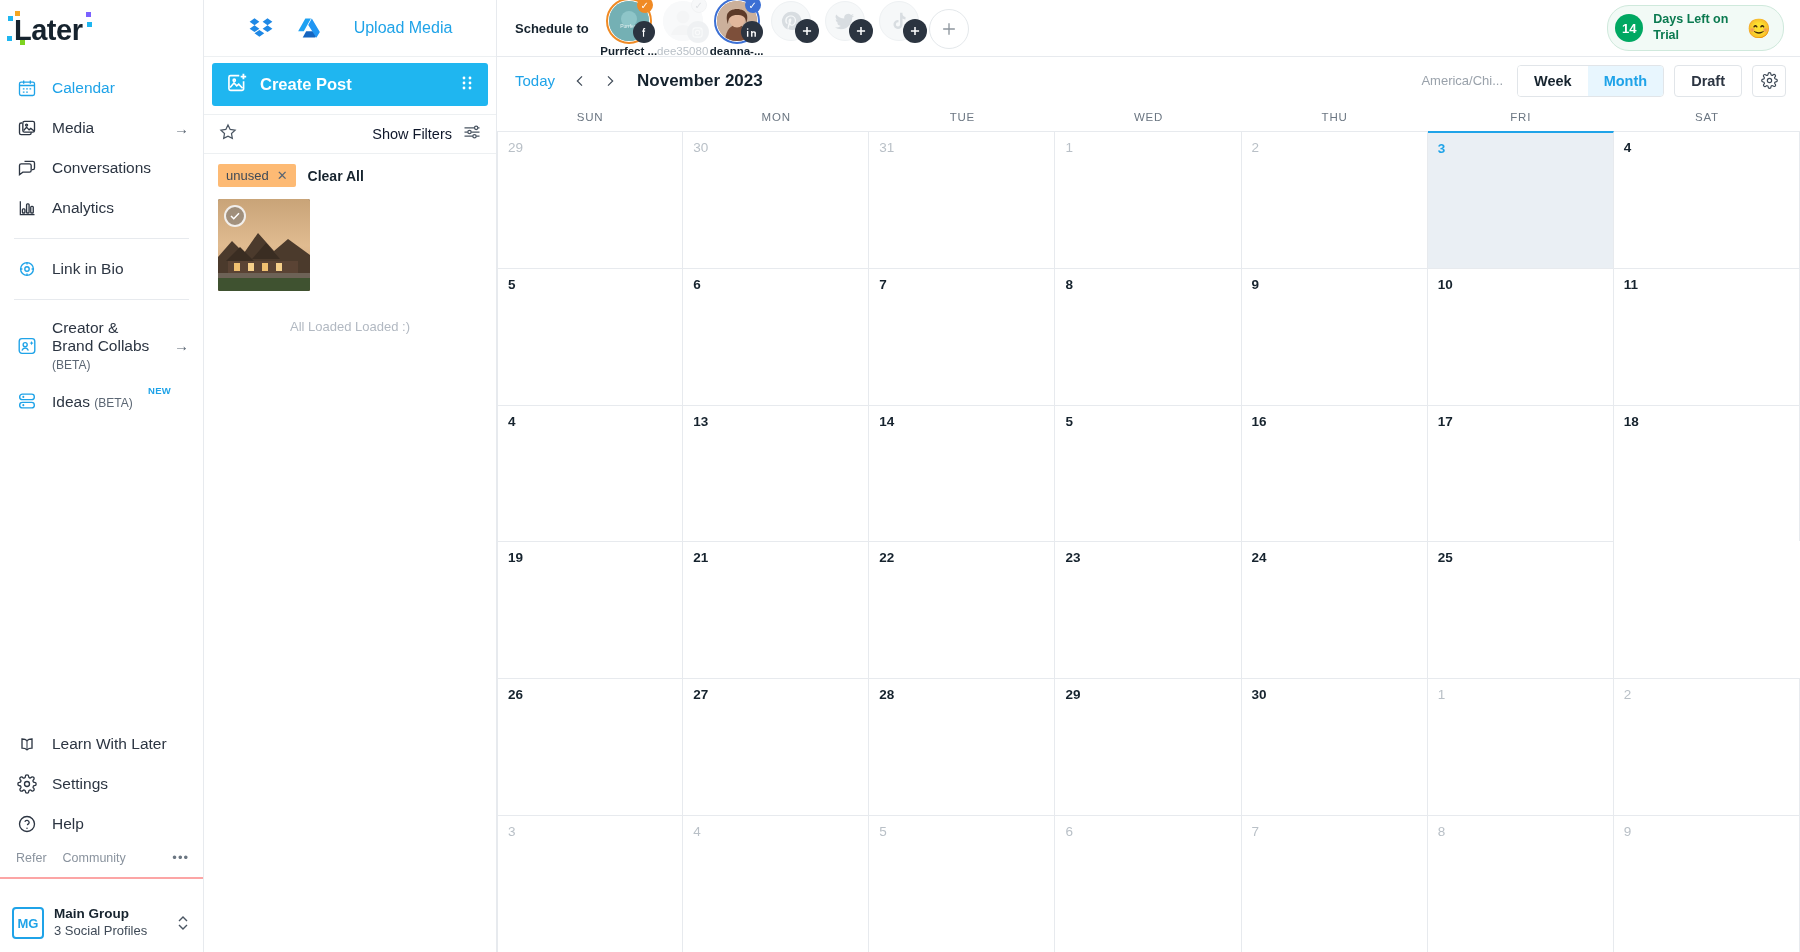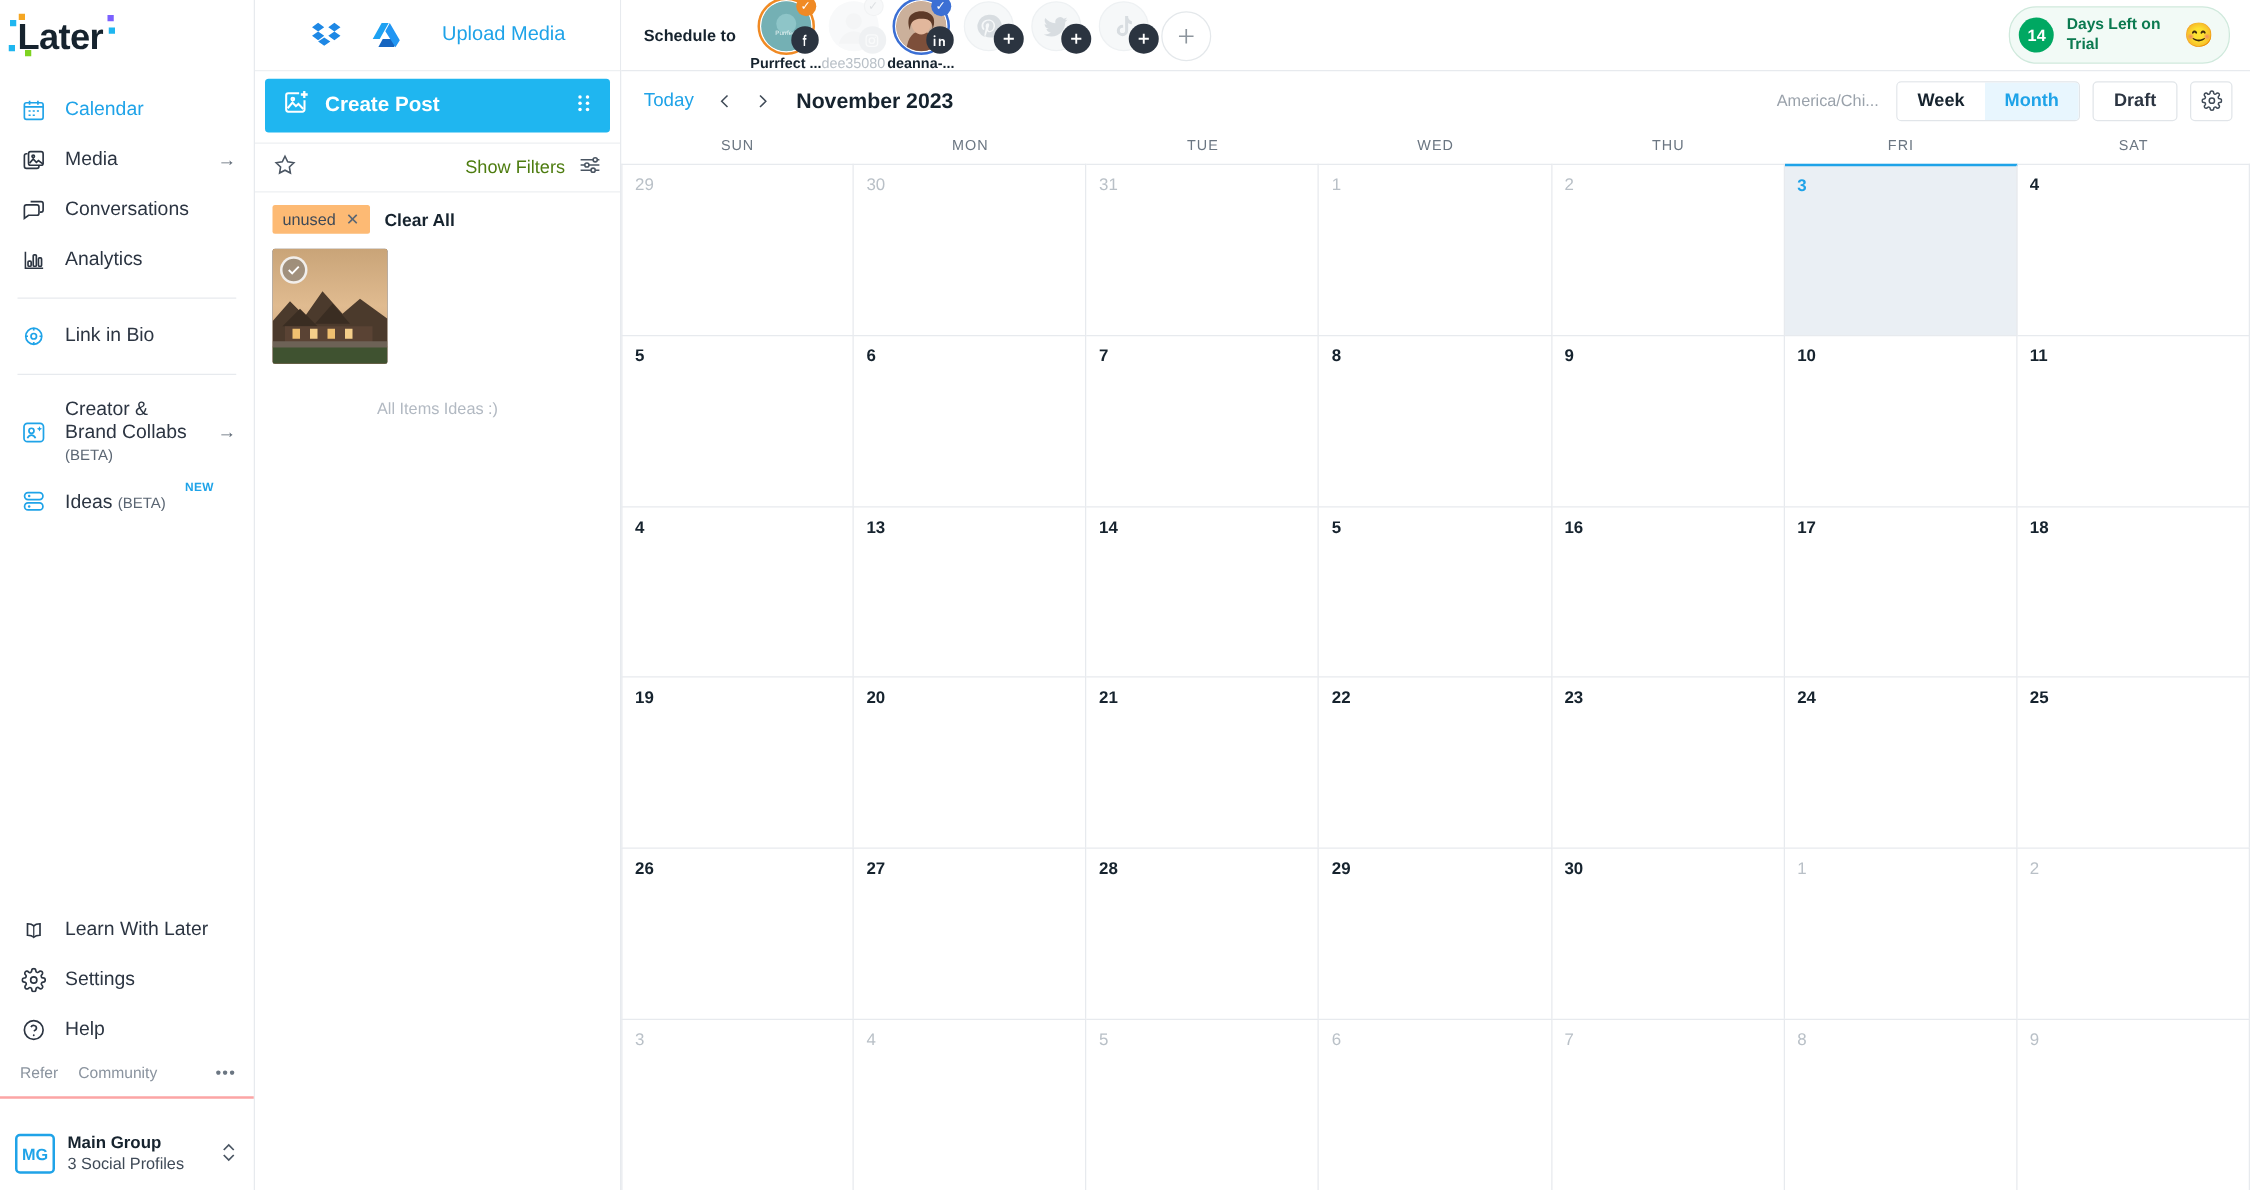--- a/index.html
+++ b/index.html
@@ -82,21 +82,21 @@
     display:flex; align-items:center; padding: 0 14px; cursor:pointer;
     position: relative;
   }
   .create-post .cp-label { color:#fff; font-size:16.5px; font-weight:700; margin-left:12px;}
   .cp-grip { position:absolute; right:14px; top:50%; transform:translateY(-50%); }
   .filters-row {
     display:flex; align-items:center; padding: 8px 14px; border-top:1px solid #edf0f2;
     border-bottom:1px solid #edf0f2; height:40px;
   }
   .star-ic { cursor:pointer; }
-  .show-filters { margin-left:auto; font-size:14.5px; color:#4d7c0f; cursor:pointer;}
+  .show-filters { margin-left:auto; font-size:14.5px; color:#0f172a; cursor:pointer;}
   .filters-ic { margin-left: 10px; cursor:pointer;}
   .tag-row { display:flex; align-items:center; gap:12px; padding: 10px 14px 6px 14px;}
   .tag {
     background:#fdba74; border-radius:2px; padding: 4px 8px;
     font-size: 13px; color:#3f4a57; display:flex; align-items:center; gap:8px; cursor:pointer;
   }
   .tag .x { color:#5b6673; font-size:13px;}
   .clear-all { font-size: 14px; color:#16232e; font-weight:600; cursor:pointer;}
   .thumb-grid { padding: 6px 14px 0 14px;}
   .thumb {
@@ -452,21 +452,21 @@
           <rect x="0" y="74" width="92" height="5" fill="#6d6256"></rect>
         </svg>
         <span class="check">
           <svg width="12" height="12" viewBox="0 0 24 24" fill="none" stroke="#ffffff" stroke-width="3">
             <path d="M4 12l5.5 5.5L20 6.5"></path>
           </svg>
         </span>
       </div>
     </div>
 
-    <div class="all-loaded">All Items Ideas :)</div>
+    <div class="all-loaded">All Loaded Loaded :)</div>
   </section>
 
   <main class="main">
 
     <div class="topbar">
       <span class="schedule-to">Schedule to</span>
 
       <div class="profiles">
 
         <div class="profile">
@@ -699,23 +699,20 @@
             </div>
             <div class="cell">
               <div class="dnum">18</div>
             </div>
           </div>
           <div class="week">
             <div class="cell">
               <div class="dnum">19</div>
             </div>
             <div class="cell">
-              <div class="dnum">20</div>
-            </div>
-            <div class="cell">
               <div class="dnum">21</div>
             </div>
             <div class="cell">
               <div class="dnum">22</div>
             </div>
             <div class="cell">
               <div class="dnum">23</div>
             </div>
             <div class="cell">
               <div class="dnum">24</div>

